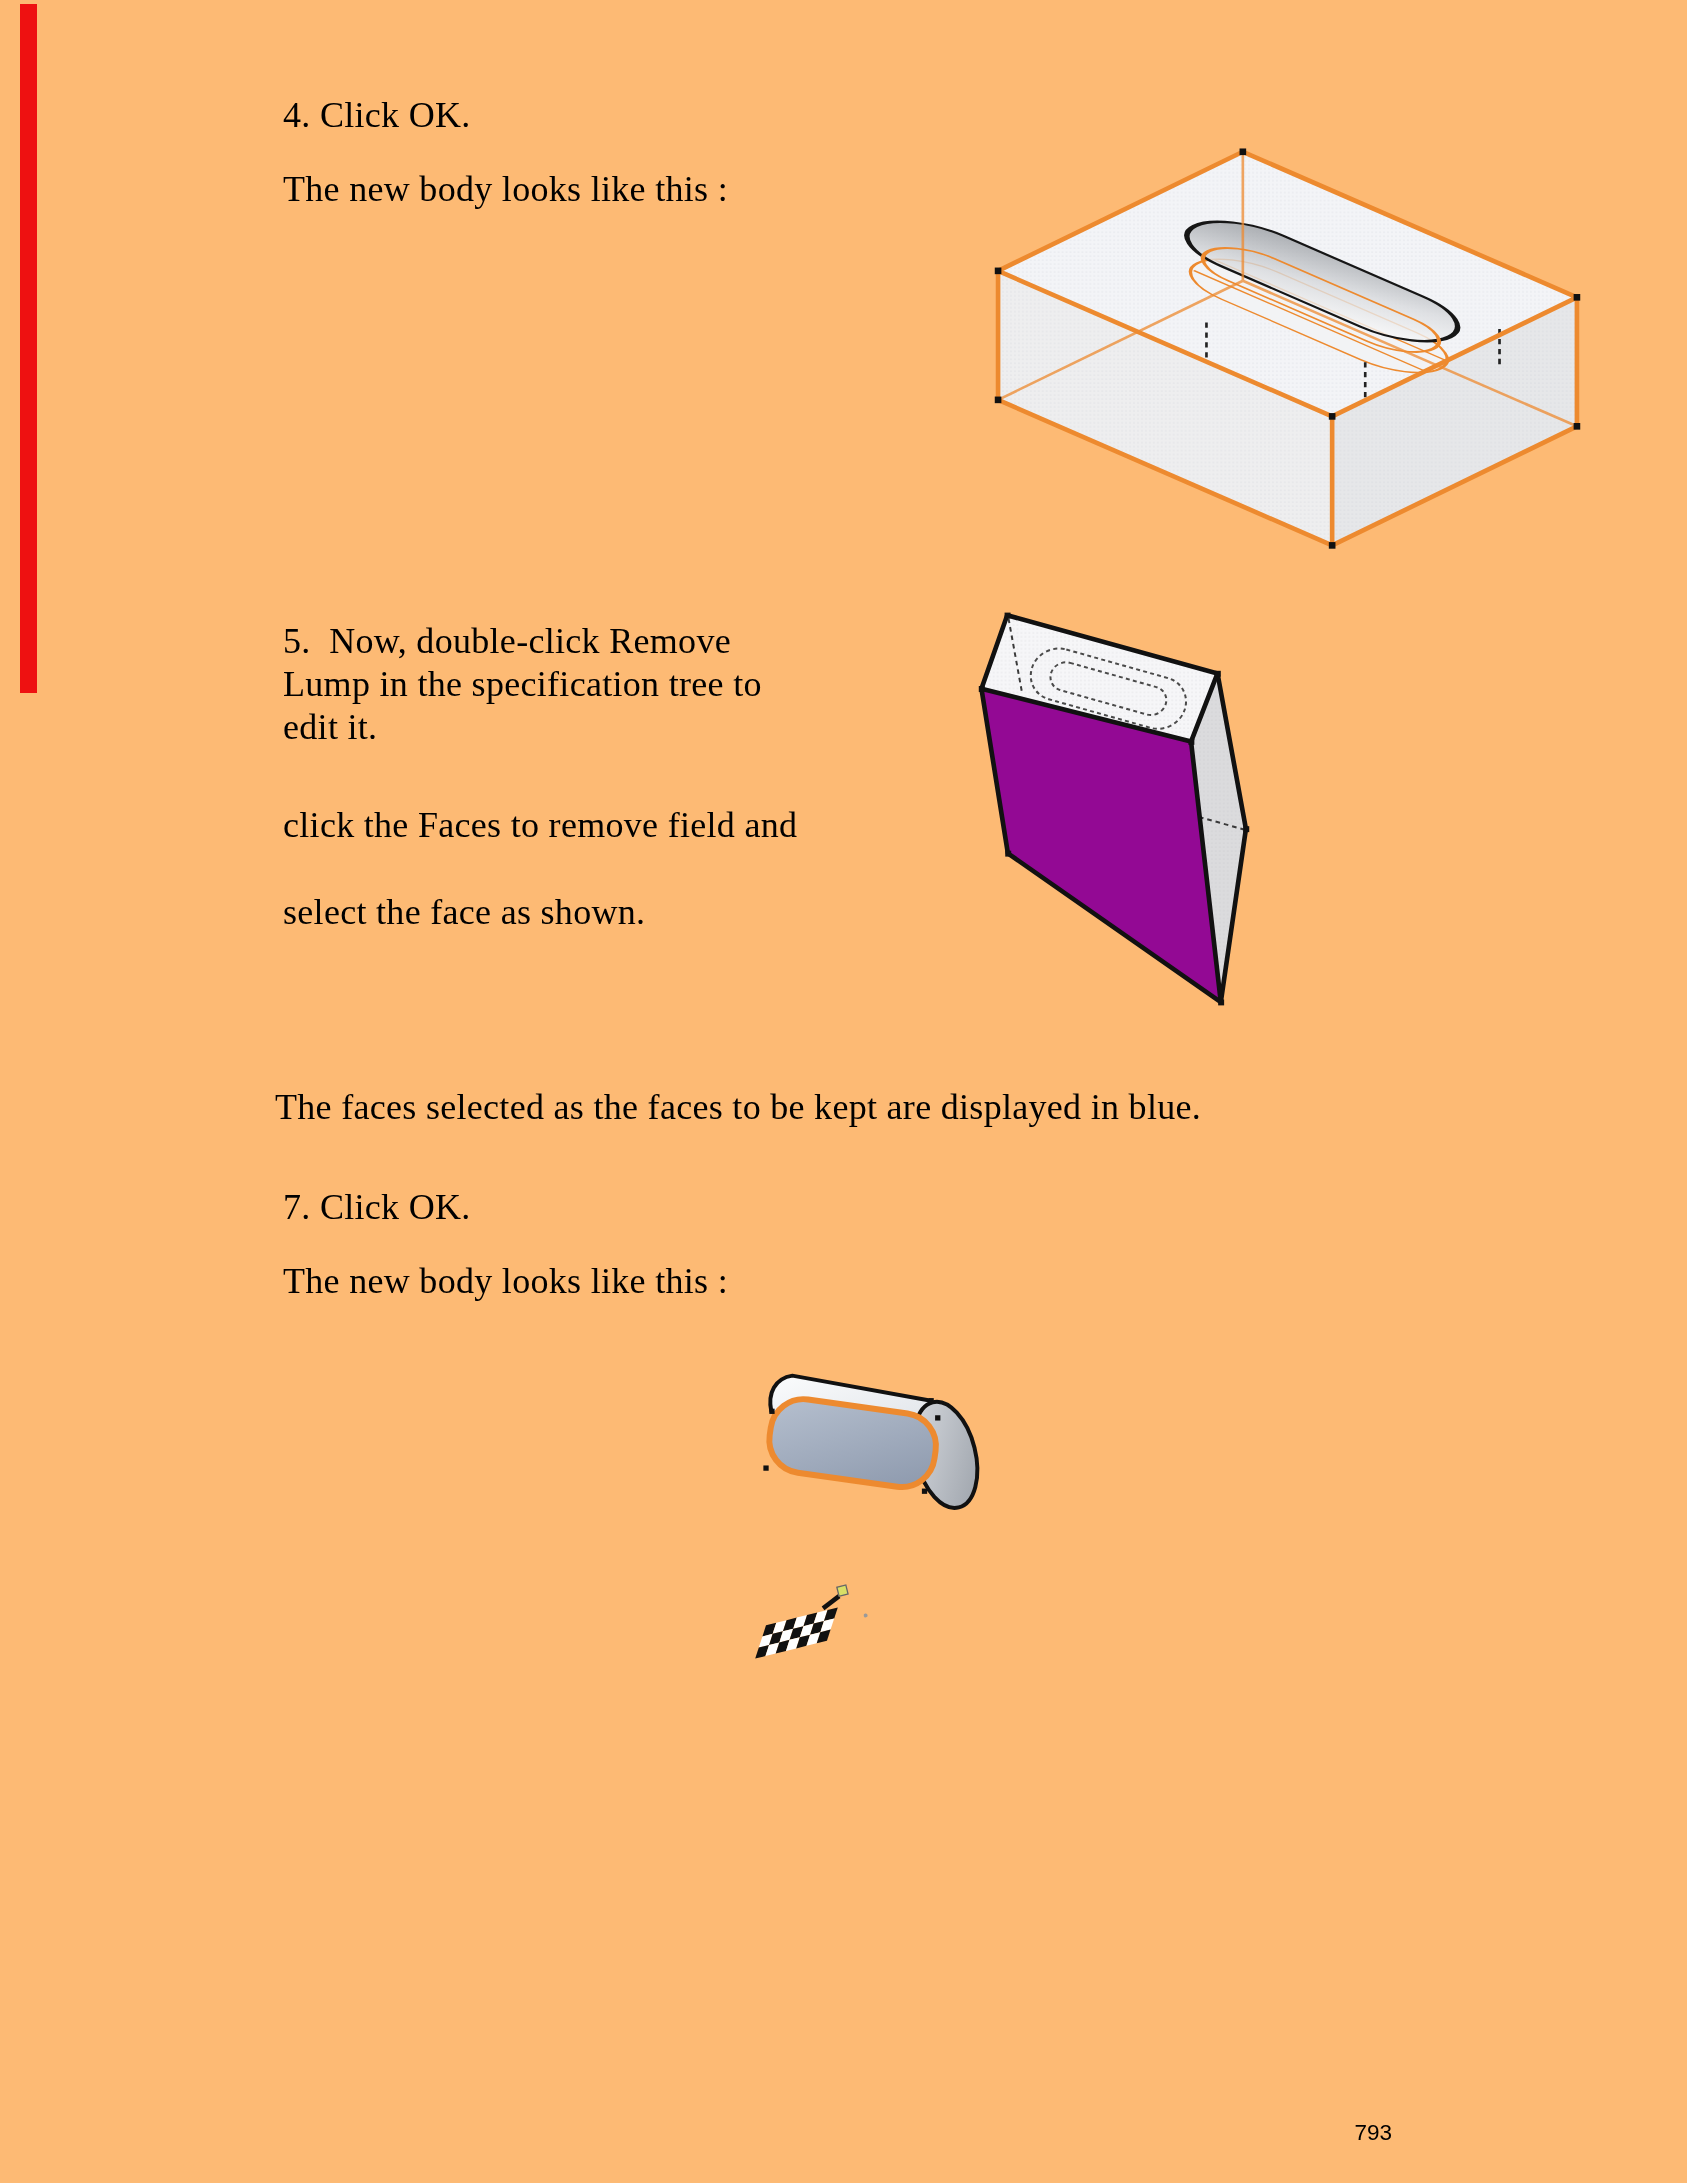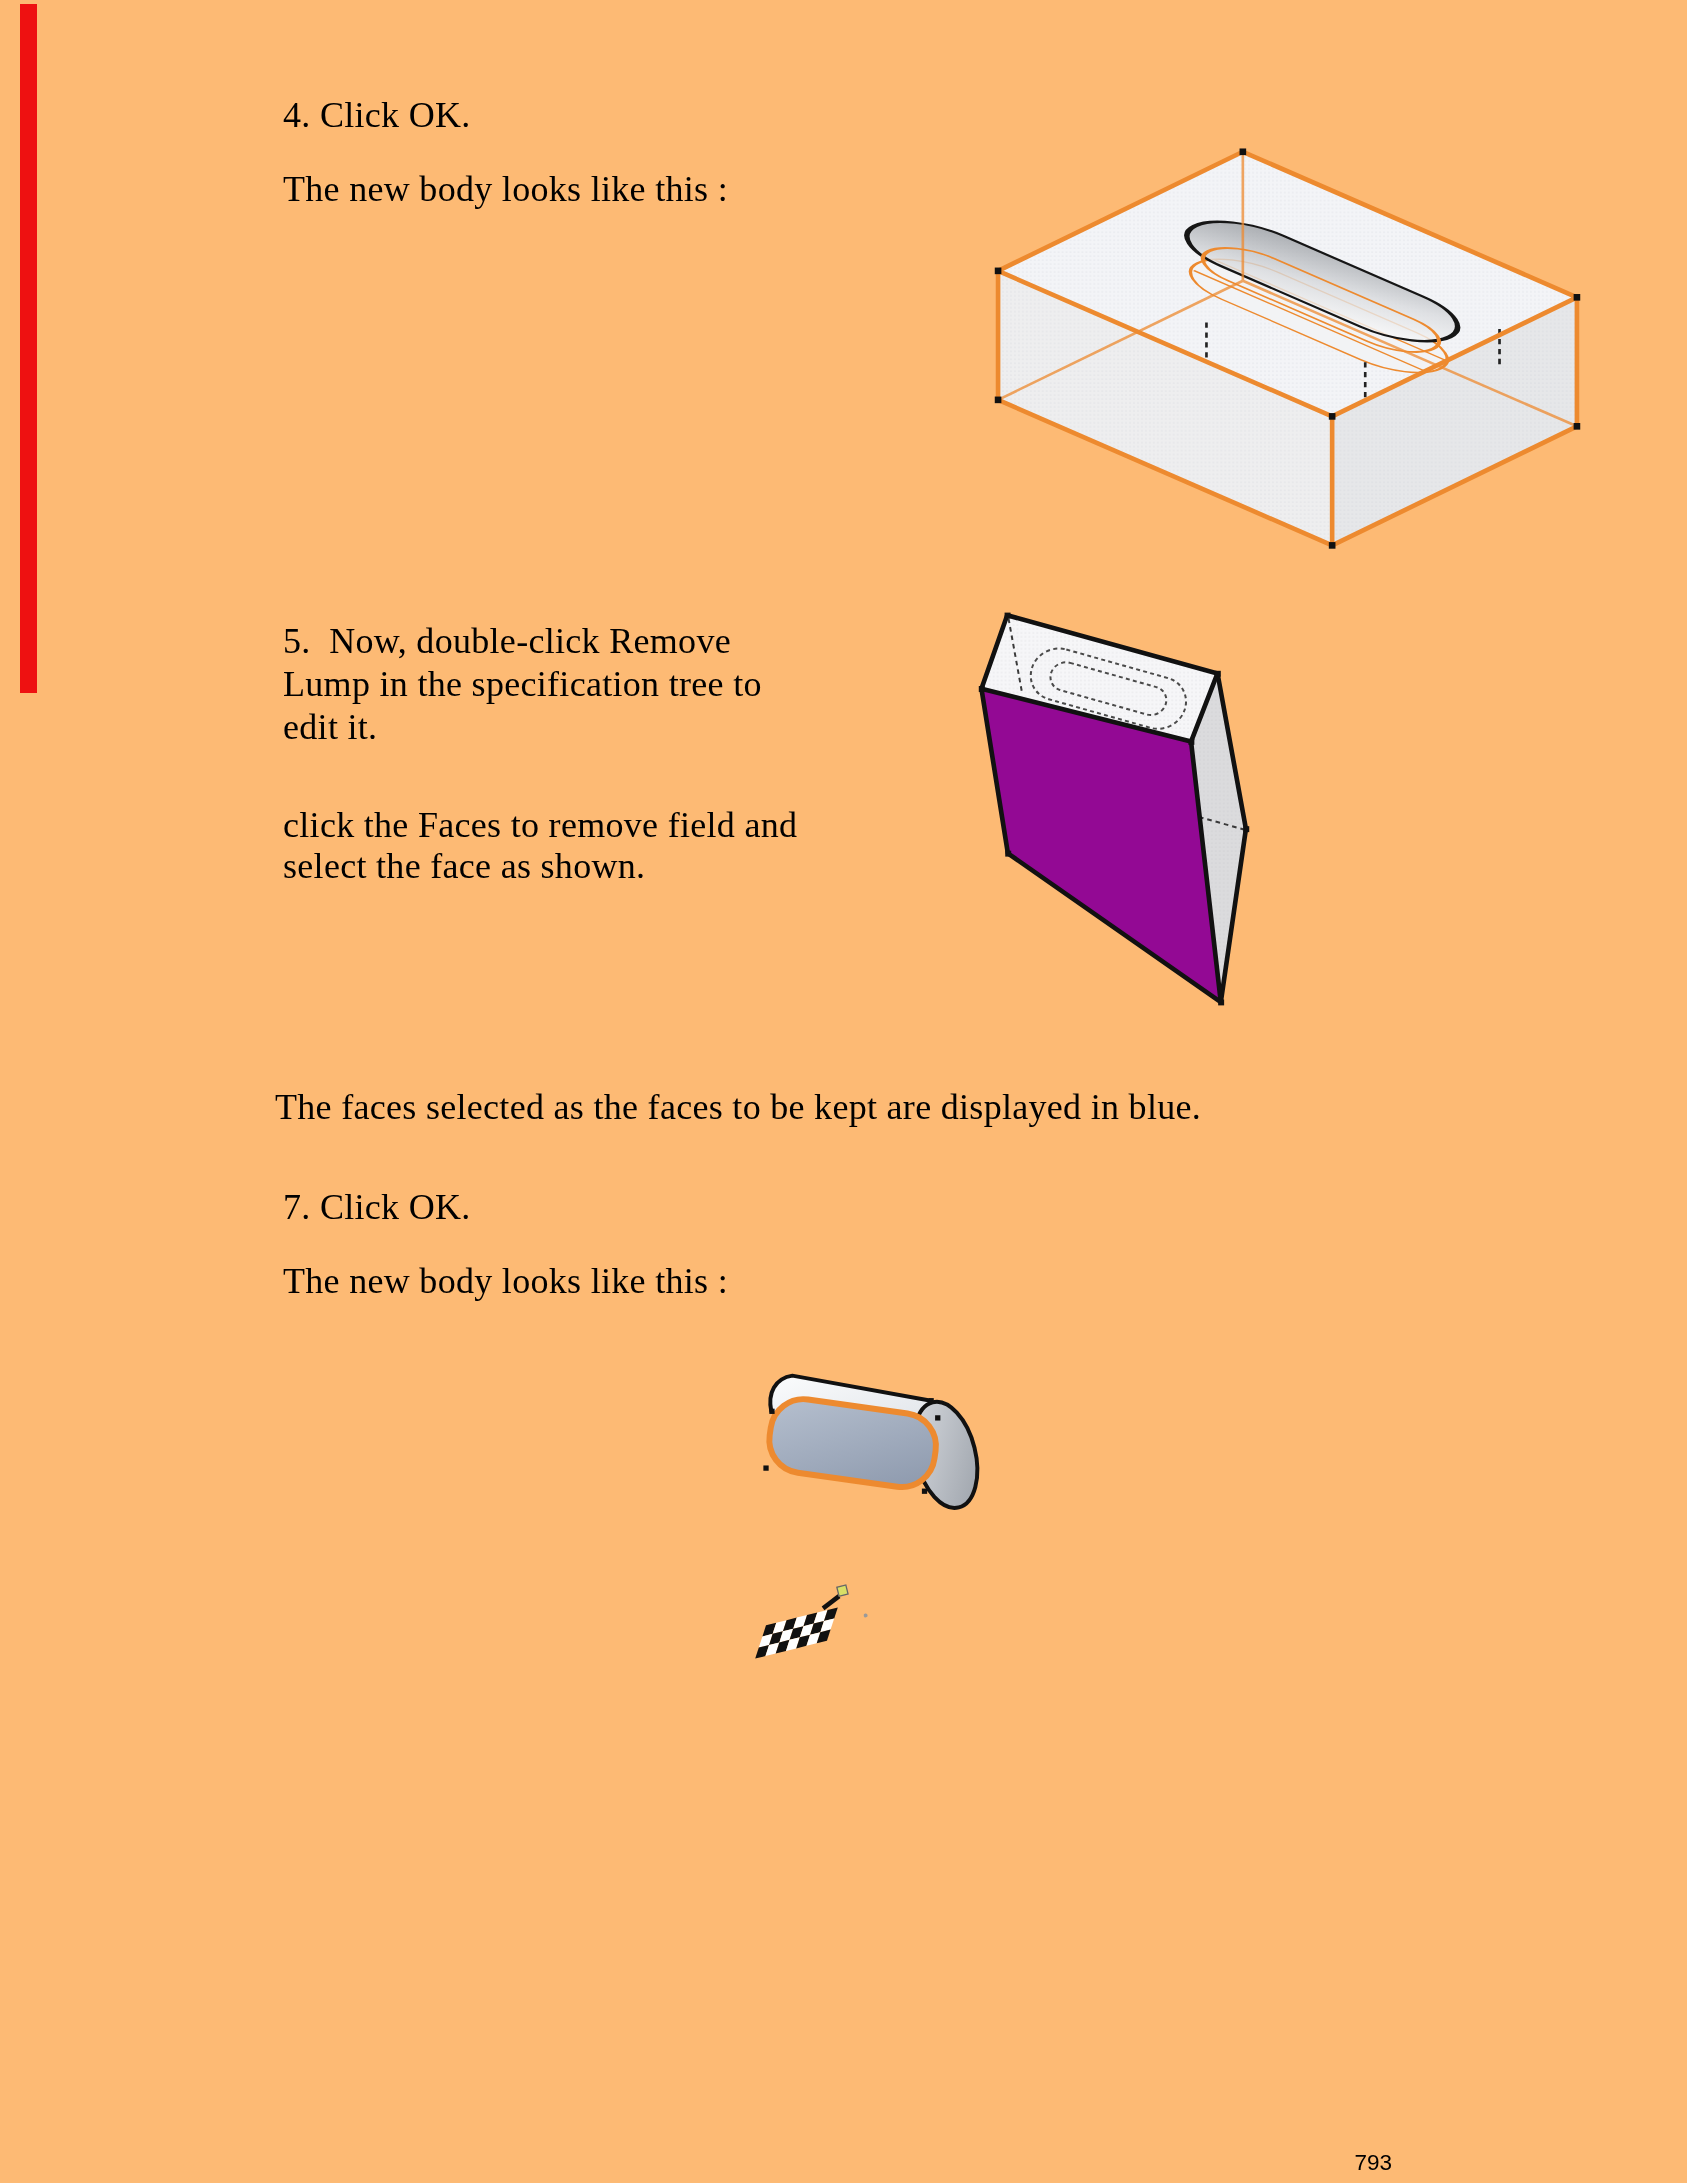--- a/index.html
+++ b/index.html
@@ -4,38 +4,38 @@
 <style>
   html,body{margin:0;padding:0;background:#ffffff;}
   .page{position:relative;width:1687px;height:2183px;background:#fdba74;overflow:hidden;
         font-family:"Liberation Serif",serif;color:#000;}
   .redbar{position:absolute;left:20px;top:4px;width:16.5px;height:689px;}
   .tl{position:absolute;left:283px;font-size:36px;line-height:43px;white-space:pre;
       letter-spacing:0.3px;color:#000;}
   .fig{position:absolute;}
   .fig svg{display:block;width:100%;height:100%;}
   .pagenum{position:absolute;left:1260px;top:2120px;width:132px;text-align:right;
-           font-family:"Liberation Sans",sans-serif;font-size:22.5px;color:#000;margin-top:30px;}
+           font-family:"Liberation Sans",sans-serif;font-size:22.5px;color:#000;}
 </style>
 </head>
 <body>
 
 <div class="page">
 
   <div class="redbar" style="background: rgb(238, 17, 17);"></div>
 
   <div class="tl" style="top:94px">4. Click OK.</div>
   <div class="tl" style="top:168px">The new body looks like this :</div>
 
   <div class="tl" style="top:620px">5.  Now, double-click Remove</div>
   <div class="tl" style="top:663px">Lump in the specification tree to</div>
   <div class="tl" style="top:706px">edit it.</div>
 
   <div class="tl" style="top:804px">click the Faces to remove field and</div>
-  <div class="tl" style="top:845px">select the face as shown.</div>
+  <div class="tl" style="top:891px">select the face as shown.</div>
 
   <div class="tl" style="top:1086px;left:275px">The faces selected as the faces to be kept are displayed in blue.</div>
   <div class="tl" style="top:1186px">7. Click OK.</div>
   <div class="tl" style="top:1260px">The new body looks like this :</div>
 
   <div class="fig" style="left:978px;top:124px;width:619px;height:430px">
     <svg viewBox="0 0 935 650" xmlns="http://www.w3.org/2000/svg">
       <defs>
         <pattern id="dots1" width="6" height="6" patternUnits="userSpaceOnUse">
           <circle cx="1.5" cy="1.5" r="0.9" fill="#b9c0c9"></circle>

